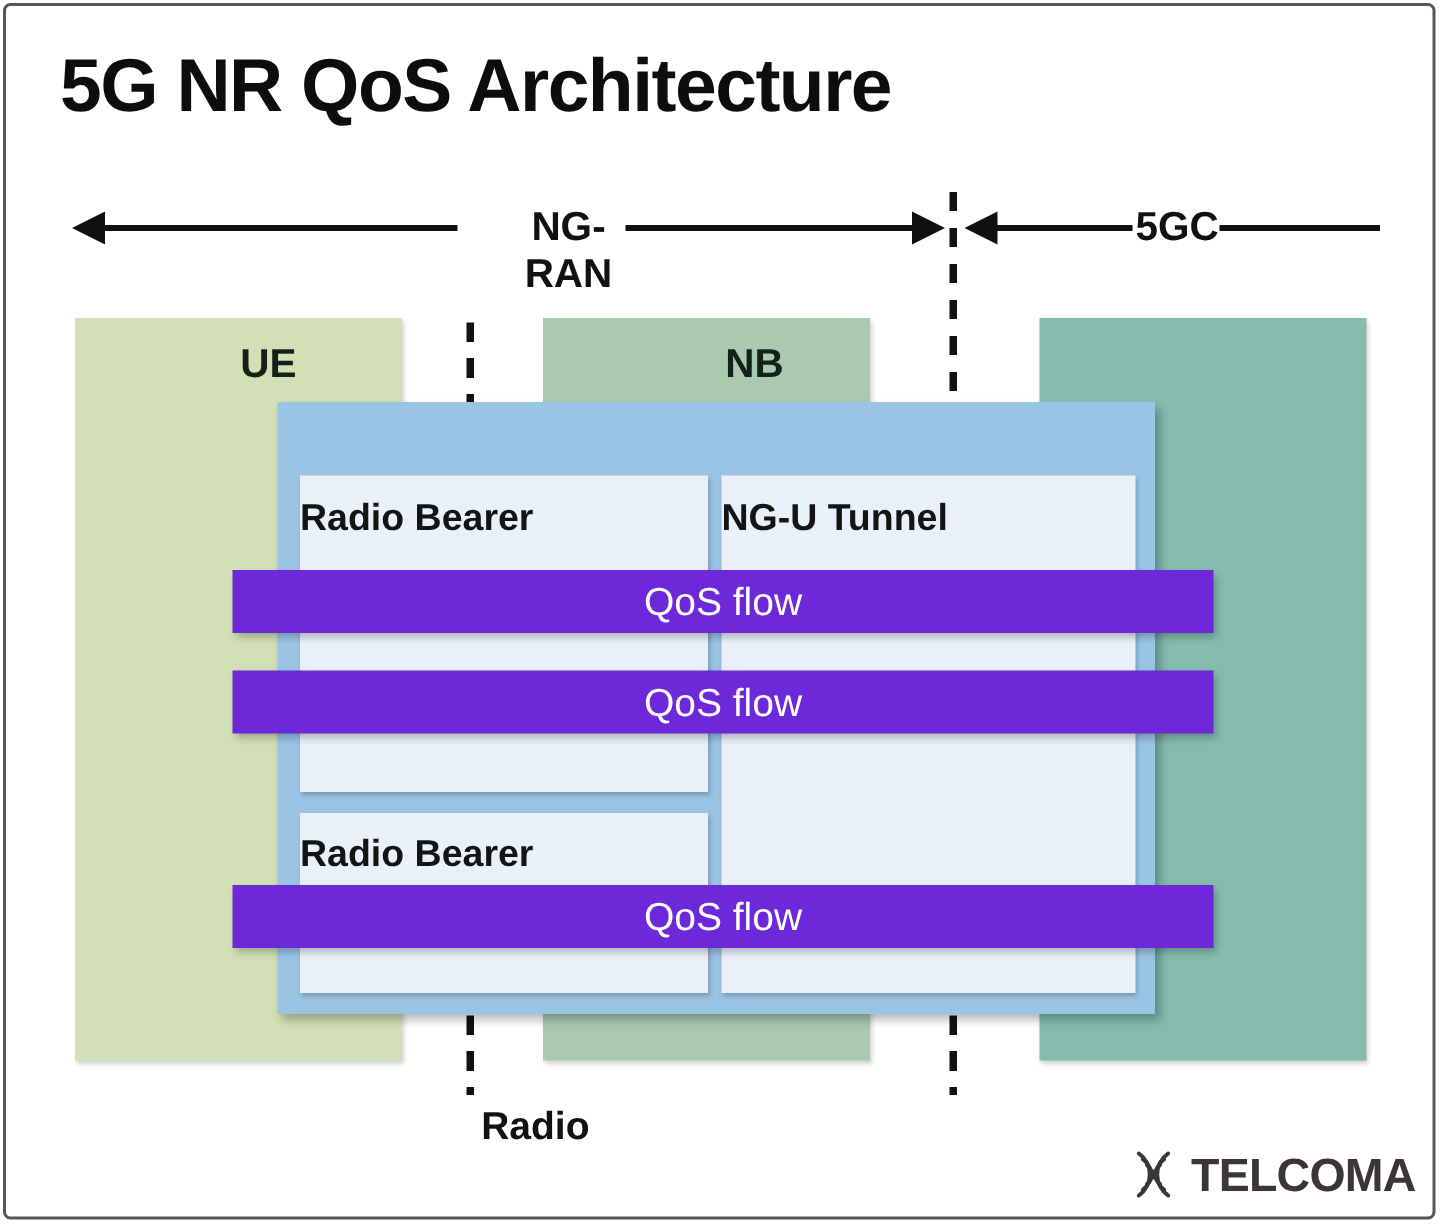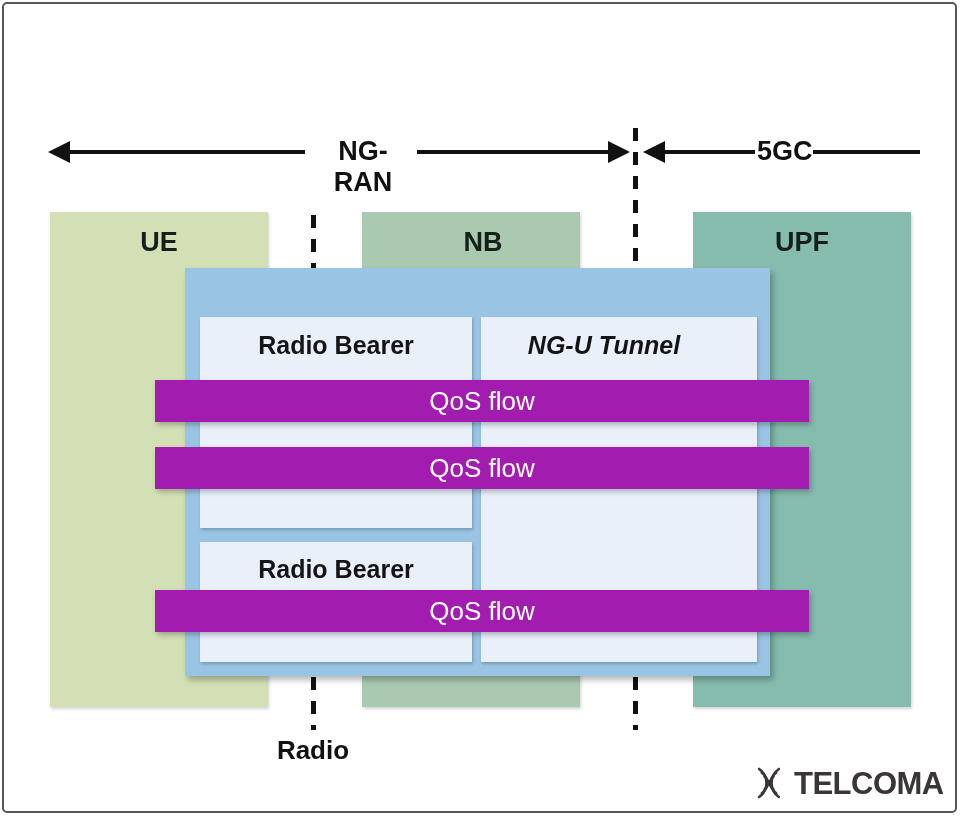--- a/index.html
+++ b/index.html
@@ -22,90 +22,90 @@
   .ah-left{border-right:22px solid #111;}
   .ah-right{border-left:22px solid #111;}
   .scope-label{top:136px;font-size:27px;font-weight:600;color:#111;}
   
   .vdash{
     width:5px;
     background-image:repeating-linear-gradient(to bottom,#111 0px,#111 13px,transparent 13px,transparent 24px);
   }
   
   .col{top:212px;width:218px;height:495px;box-shadow:1px 2px 3px rgba(0,0,0,0.18);}
-  .col-label{top:227px;width:218px;text-align:center;font-size:27px;font-weight:600;color:#15201a;}
+  .col-label{top:227px;width:218px;text-align:center;font-size:27px;font-weight:600;color:#15201a;margin-left:20px;}
   
   .pdu-box{
     left:185px;top:268px;width:585px;height:408px;background:#9ac4e4;
     box-shadow:3px 4px 6px rgba(0,0,0,0.28);
   }
   .pdu-title{left:185px;top:276px;width:585px;text-align:center;font-size:25px;font-weight:600;color:#11202c;}
   .inner-box{background:#e9f0fa;box-shadow:1px 2px 3px rgba(0,0,0,0.22);}
-  .inner-label{font-size:25px;font-weight:600;color:#141414;text-align:center;}
+  .inner-label{font-size:25px;font-weight:600;color:#141414;text-align:left;}
   .qos-bar{
-    left:155px;width:654px;height:42px;background:#a21caf;
+    left:155px;width:654px;height:42px;background:#6d28d9;
     box-shadow:2px 3px 5px rgba(0,0,0,0.25);
     display:flex;align-items:center;justify-content:center;
     font-size:26px;font-weight:500;color:#ffffff;
   }
   
   .if-label{top:735px;width:160px;text-align:center;font-size:26px;font-weight:600;color:#111;}
   
   .logo{left:746px;top:760px;width:204px;height:46px;display:flex;align-items:center;}
   .logo-icon{width:46px;height:44px;flex:0 0 auto;}
   .logo-text{margin-left:2px;line-height:1;}
   .logo-brand{font-size:31px;font-weight:700;color:#3b3537;letter-spacing:-0.5px;}
   .logo-tagline{font-size:11px;font-weight:600;color:#3b3537;letter-spacing:0.6px;margin-top:2px;}
 </style>
 </head>
 <body>
 
 <div class="stage">
 
   <div class="frame"></div>
 
+  <div class="abs title">5G NR QoS Architecture</div>
 
   <div class="abs arrowhead ah-left" style="left:48px;"></div>
   <div class="abs hline" style="left:68px;width:237px;"></div>
-  <div class="abs scope-label" style="left:313px;width:100px;text-align:center;">NG-RAN</div>
+  <div class="abs scope-label" style="left:329px;width:100px;text-align:center;">NG-RAN</div>
   <div class="abs hline" style="left:417px;width:191px;"></div>
   <div class="abs arrowhead ah-right" style="left:608px;"></div>
 
   <div class="abs arrowhead ah-left" style="left:643px;"></div>
   <div class="abs hline" style="left:663px;width:92px;"></div>
   <div class="abs scope-label" style="left:757px;width:52px;text-align:right;">5GC</div>
   <div class="abs hline" style="left:813px;width:107px;"></div>
 
   <div class="abs vdash" style="left:633px;top:128px;height:140px;"></div>
   <div class="abs vdash" style="left:311px;top:215px;height:53px;"></div>
   <div class="abs vdash" style="left:311px;top:677px;height:53px;"></div>
   <div class="abs vdash" style="left:633px;top:677px;height:53px;"></div>
 
   <div class="abs col" style="left:50px;background:#d3e0b5;"></div>
   <div class="abs col" style="left:362px;background:#a9cab0;"></div>
   <div class="abs col" style="left:693px;background:#85bcae;"></div>
   <div class="abs col-label" style="left:50px;">UE</div>
   <div class="abs col-label" style="left:362px;padding-left:12px;">NB</div>
-  <div class="abs col-label" style="left:693px;">UPF</div>
 
   <div class="abs pdu-box"></div>
 
   <div class="abs inner-box" style="left:200px;top:317px;width:272px;height:211px;"></div>
   <div class="abs inner-box" style="left:481px;top:317px;width:276px;height:345px;"></div>
   <div class="abs inner-box" style="left:200px;top:542px;width:272px;height:120px;"></div>
 
   <div class="abs inner-label" style="left:200px;top:331px;width:272px;">Radio Bearer</div>
-  <div class="abs inner-label" style="left:481px;top:331px;width:246px;font-style:italic;">NG-U Tunnel</div>
+  <div class="abs inner-label" style="left:481px;top:331px;width:246px;">NG-U Tunnel</div>
   <div class="abs inner-label" style="left:200px;top:555px;width:272px;">Radio Bearer</div>
 
   <div class="abs qos-bar" style="top:380px;">QoS flow</div>
   <div class="abs qos-bar" style="top:447px;">QoS flow</div>
   <div class="abs qos-bar" style="top:590px;">QoS flow</div>
 
-  <div class="abs if-label" style="left:233px;">Radio</div>
+  <div class="abs if-label" style="left:233px;text-align:right;">Radio</div>
 
   <div class="abs logo">
     <svg class="logo-icon" viewBox="0 0 48 40">
       <g fill="none" stroke="#3b3537" stroke-width="2.6" stroke-linecap="round">
         <path d="M 19.4 13.4 A 8 8 0 0 1 19.4 26.6"></path>
         <path d="M 16.5 9.4 A 13 13 0 0 1 16.5 30.6"></path>
         <path d="M 13.7 5.3 A 18 18 0 0 1 13.7 34.7"></path>
         <path d="M 28.6 13.4 A 8 8 0 0 0 28.6 26.6"></path>
         <path d="M 31.5 9.4 A 13 13 0 0 0 31.5 30.6"></path>
         <path d="M 34.3 5.3 A 18 18 0 0 0 34.3 34.7"></path>

